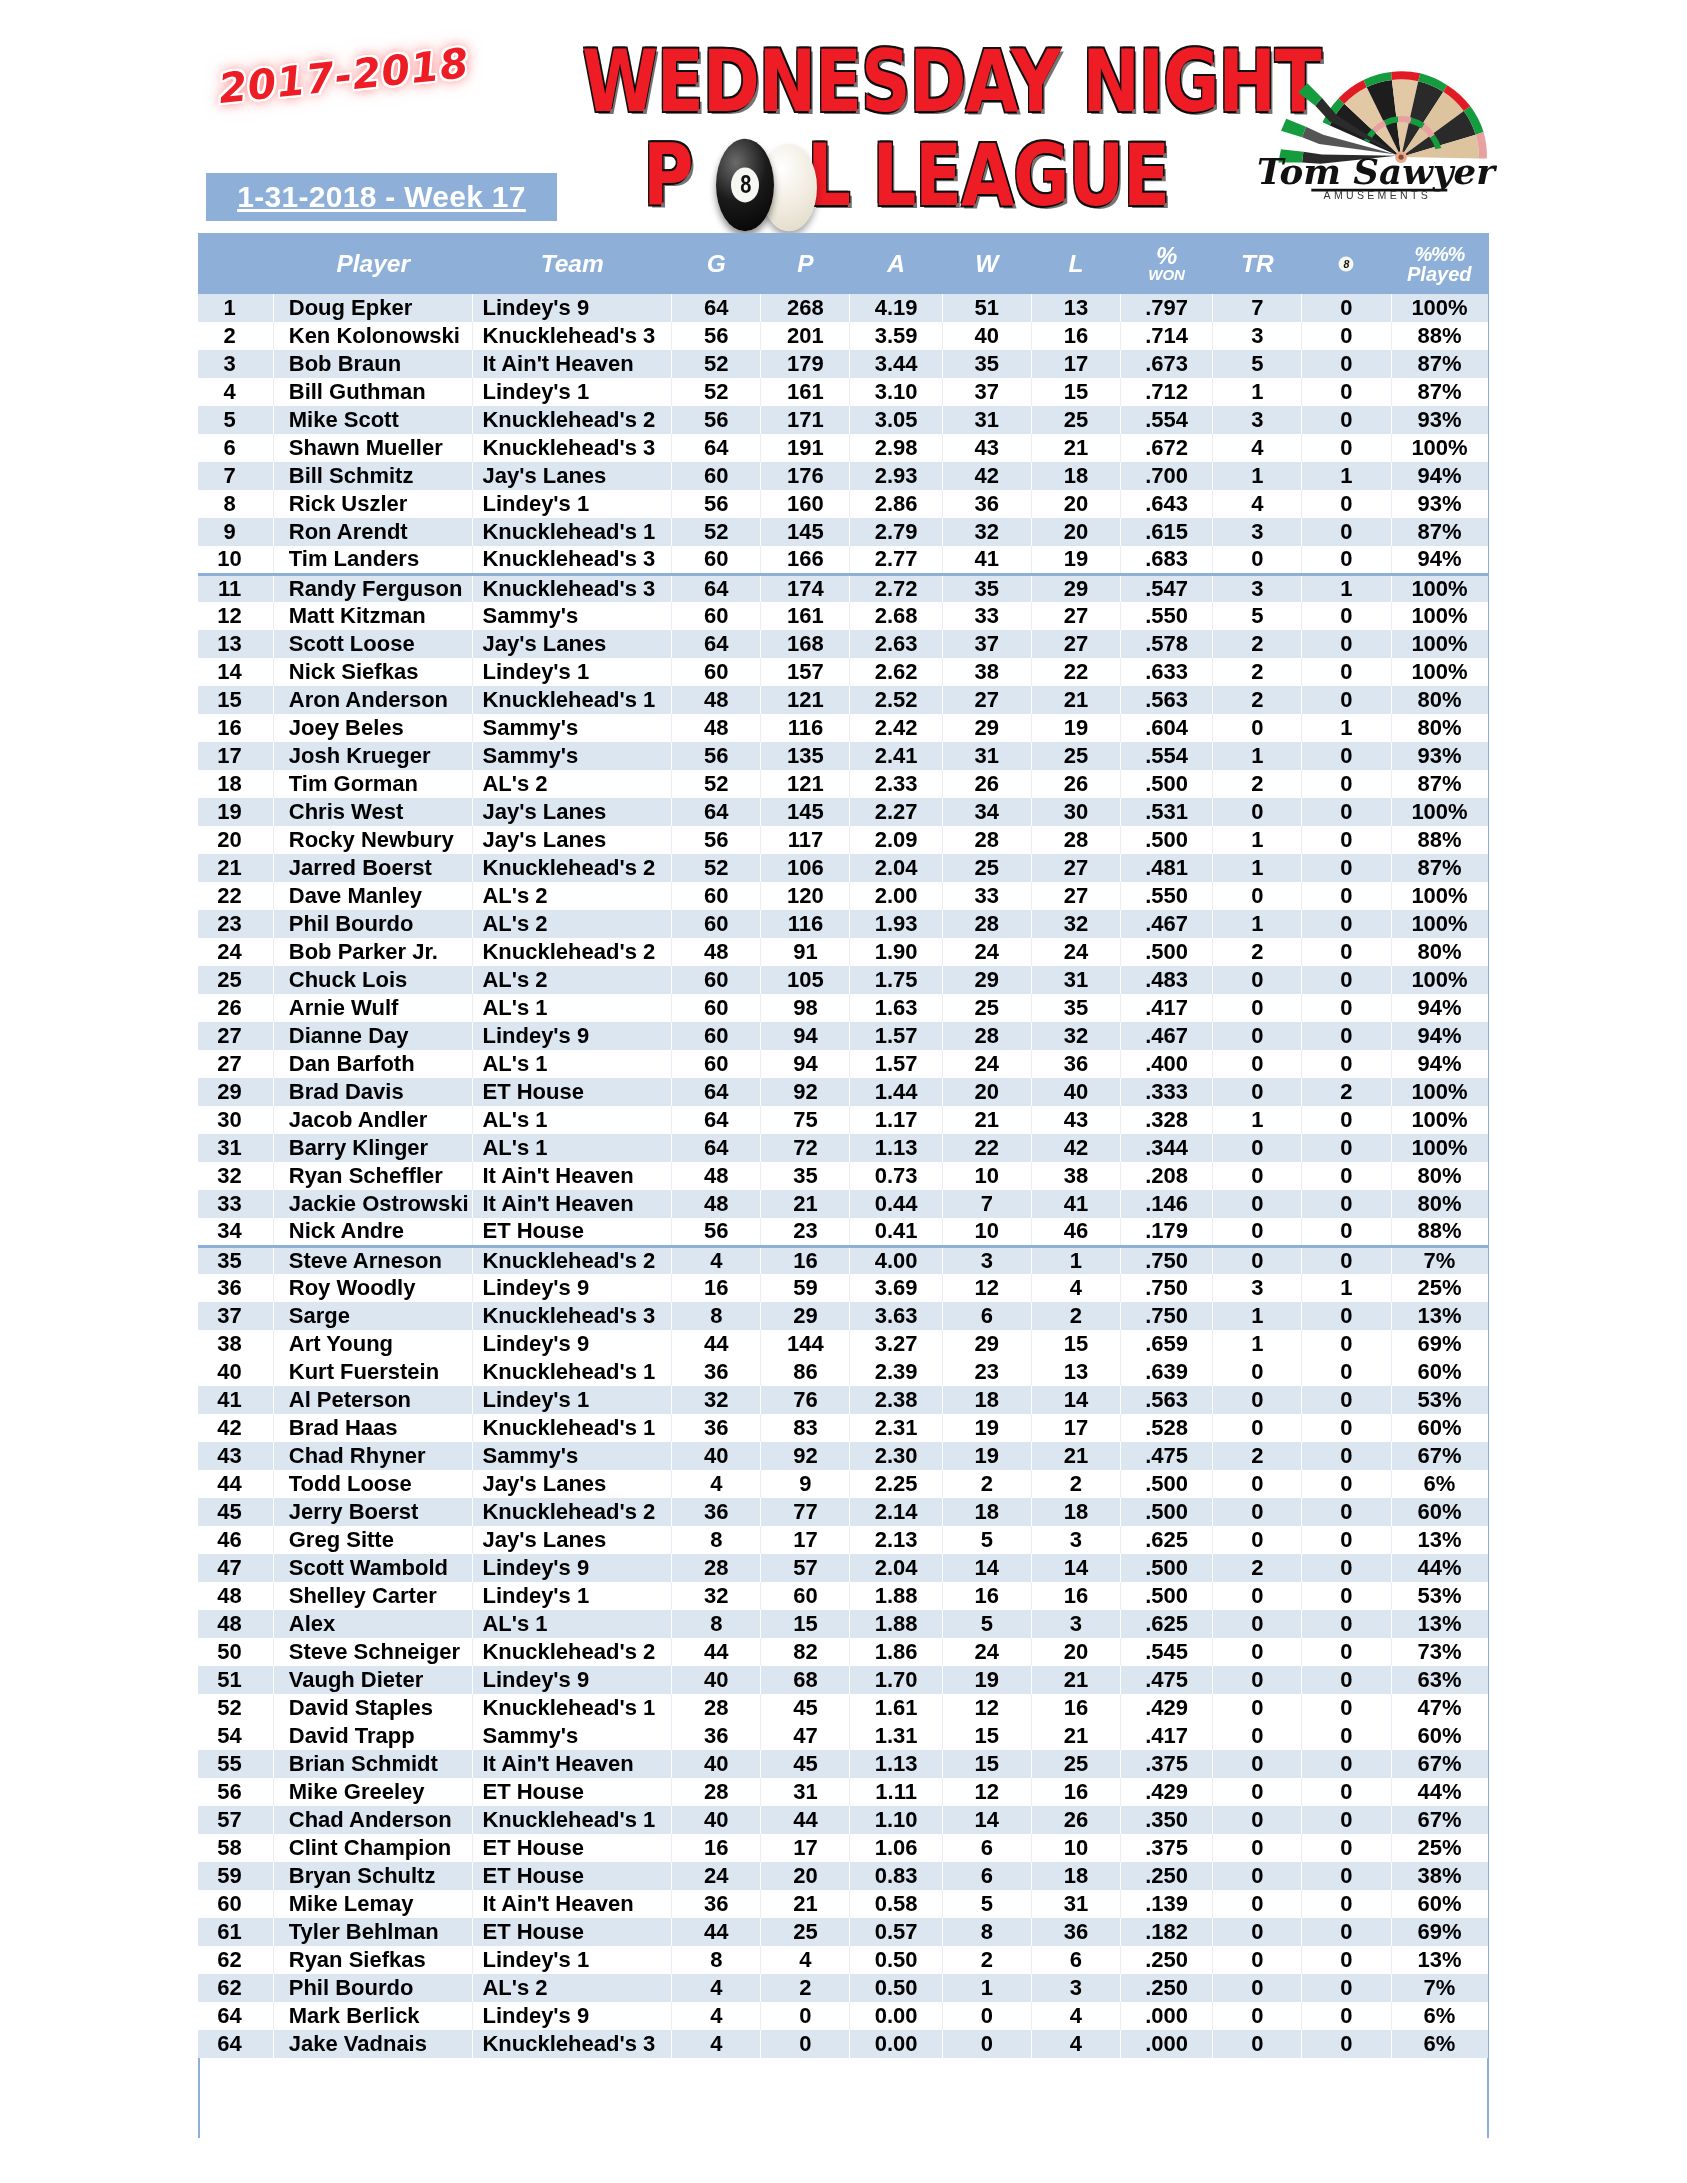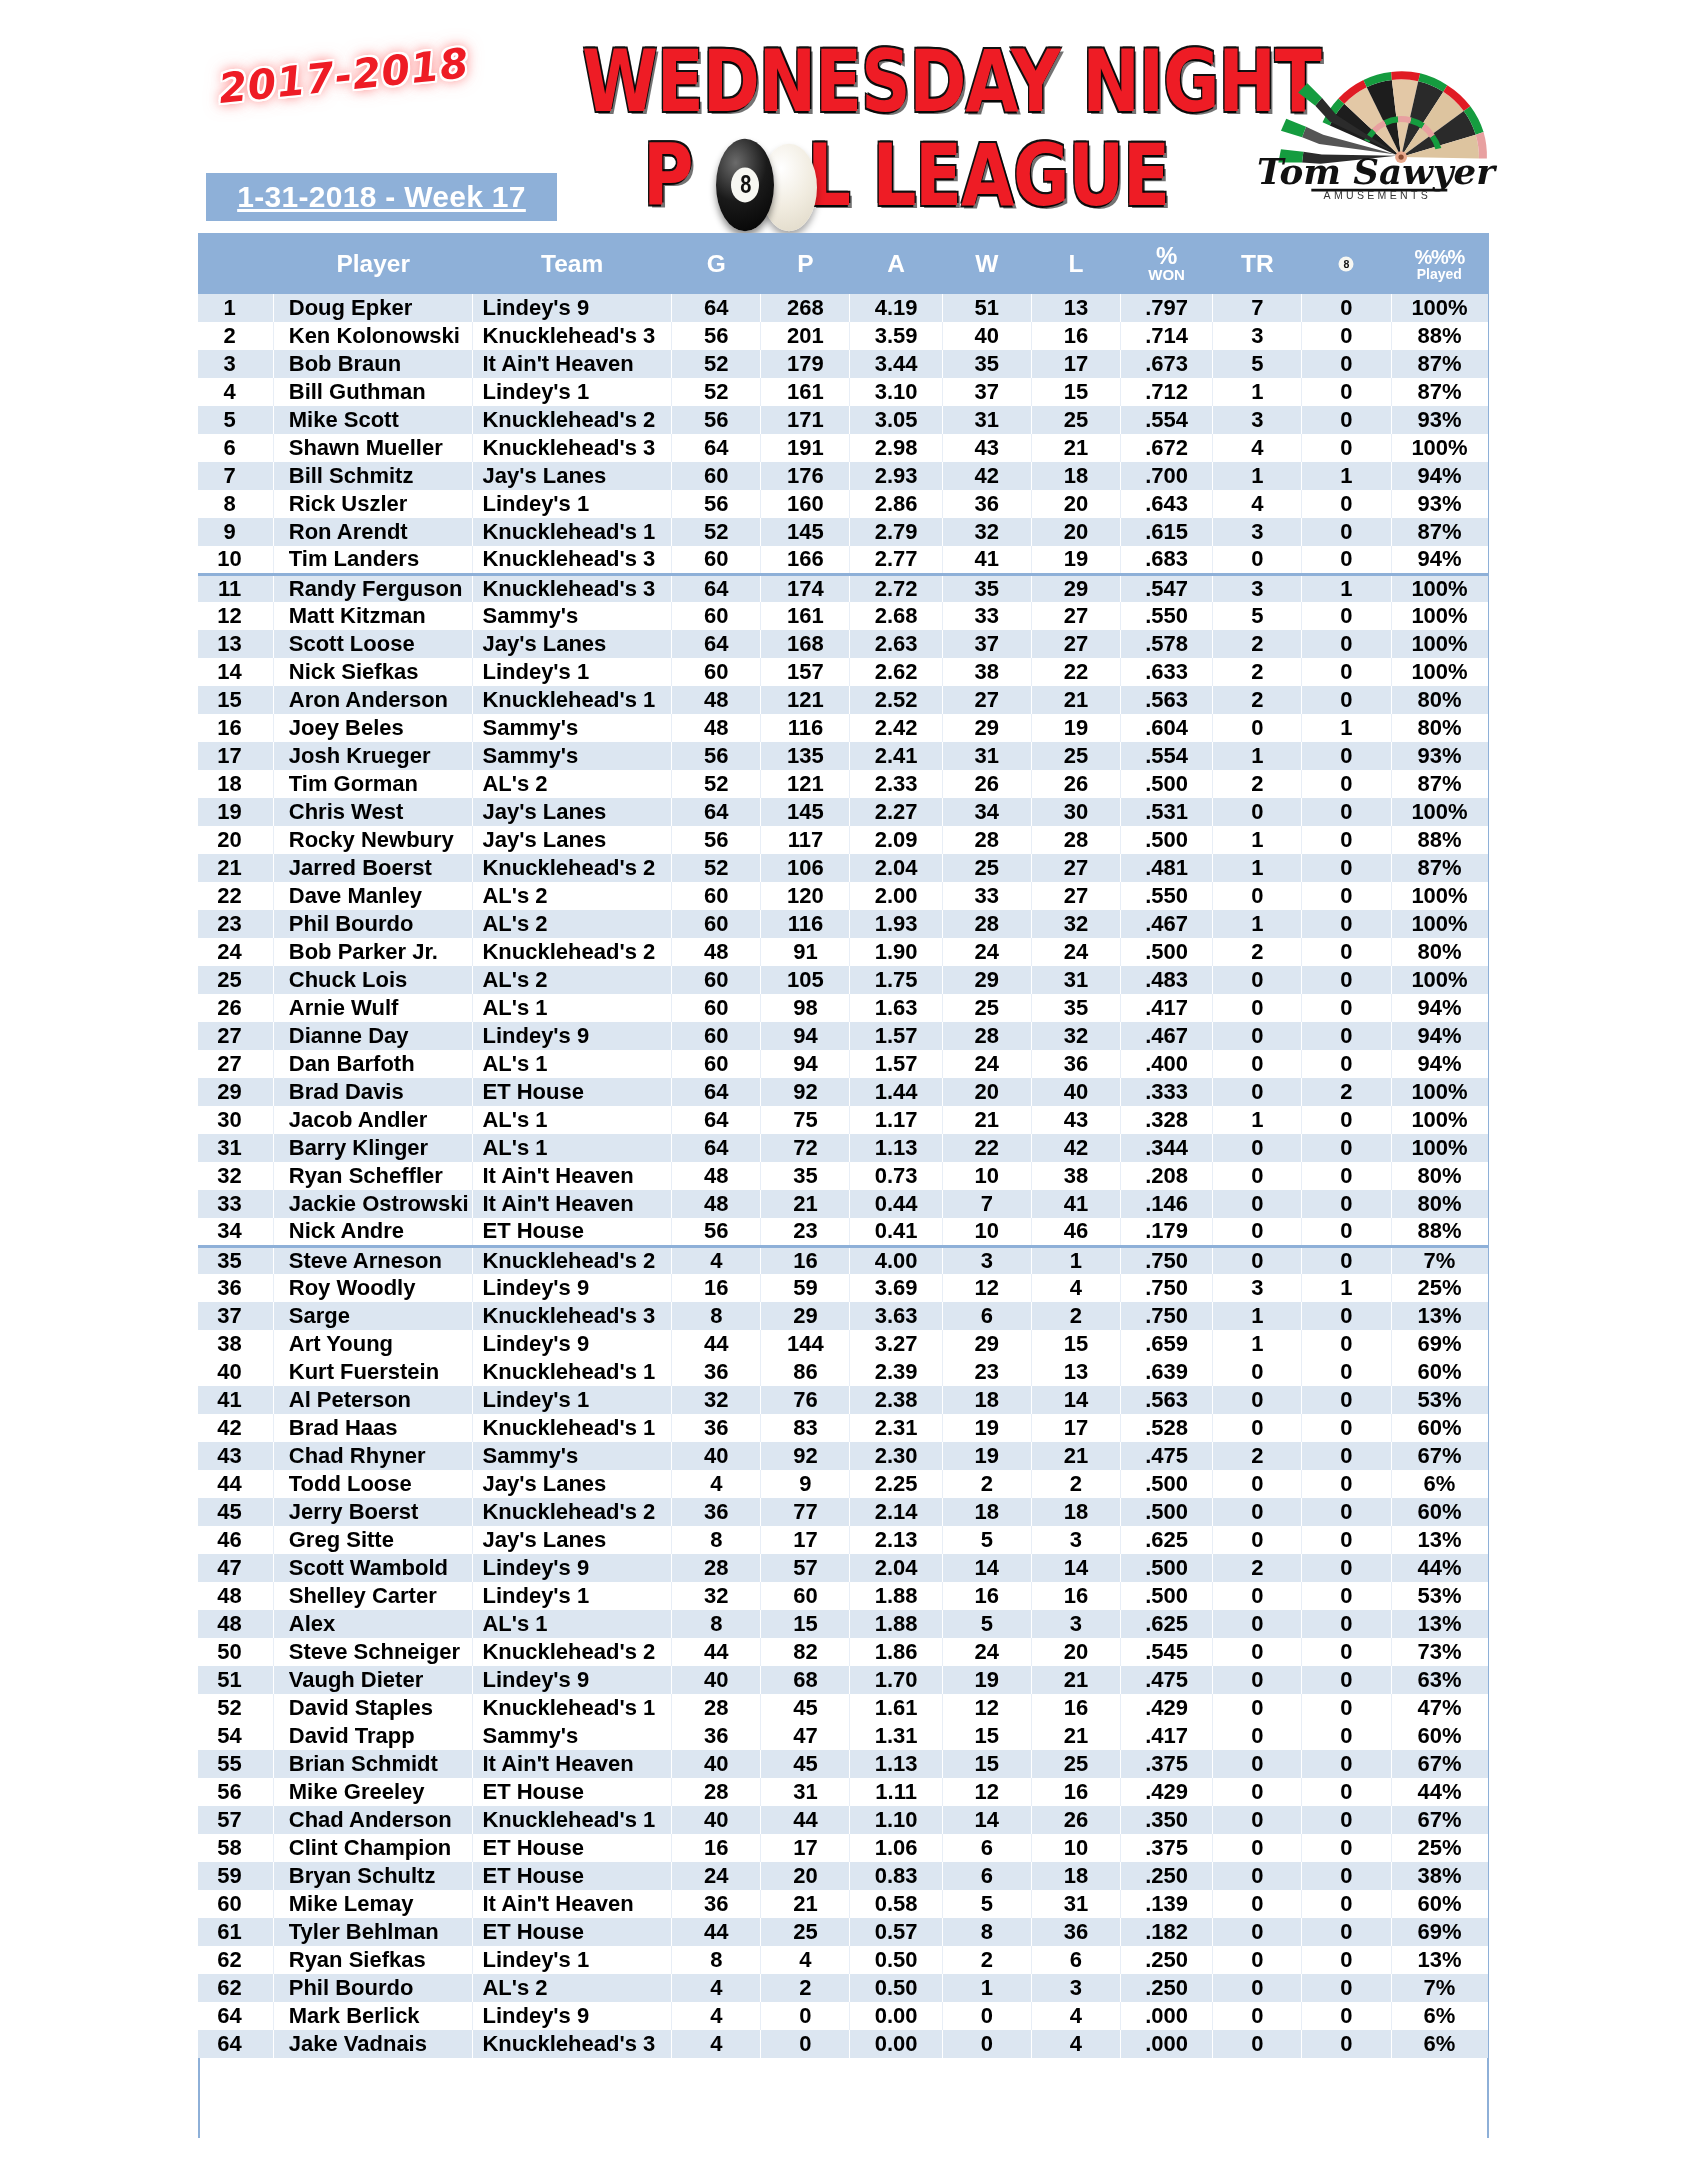--- a/index.html
+++ b/index.html
@@ -140,34 +140,35 @@
     border-collapse: collapse;
     table-layout: fixed;
   }
   table.standings th, table.standings td {
     padding: 0;
     vertical-align: middle;
   }
   thead tr.hdr {
     background: #8eb0d8;
     height: 61px;
+    font-style: italic;
   }
   thead th {
     color: #ffffff;
     font-size: 24.5px;
     font-weight: bold;
     text-align: center;
     border-right: 1.3px solid #8eb0d8;
   }
   thead th.pct-won { line-height: 0.95; }
   thead th.pct-won .big { font-size: 24px; display:block; }
   thead th.pct-won .small { font-size: 15px; display:block; }
   thead th.pct-played { line-height: 1.0; }
   thead th.pct-played .big { font-size: 20px; display:block; letter-spacing:-1.3px;}
-  thead th.pct-played .small { font-size: 14px; display:block; }
+  thead th.pct-played .small { font-size: 20px; display:block; }
   .hdr-ball {
     width: 29px; height: 33px; margin: 0 auto;
     border-radius: 50%;
     background: radial-gradient(circle at 34% 26%, #787878 0%, #1a1a1a 48%, #000 100%);
     position: relative;
     box-shadow: 0 1.3px 2.6px rgba(0,0,0,0.4);
   }
   .hdr-ball::after {
     content:"8";
     position:absolute; left:50%; top:50%;

